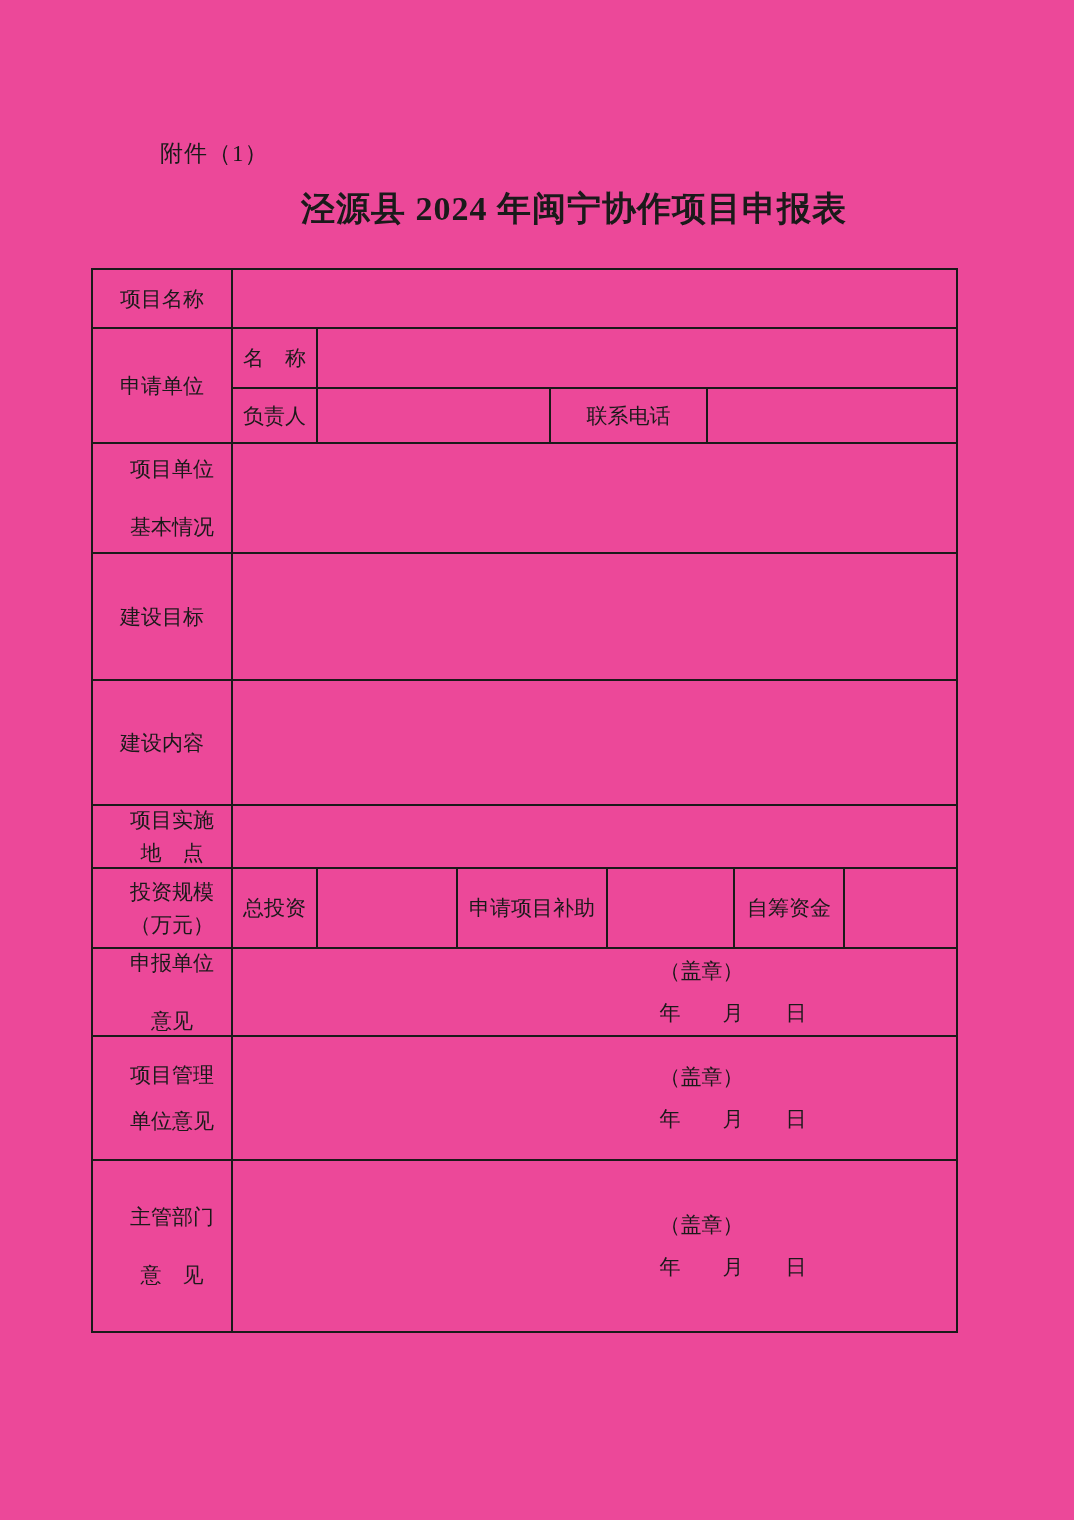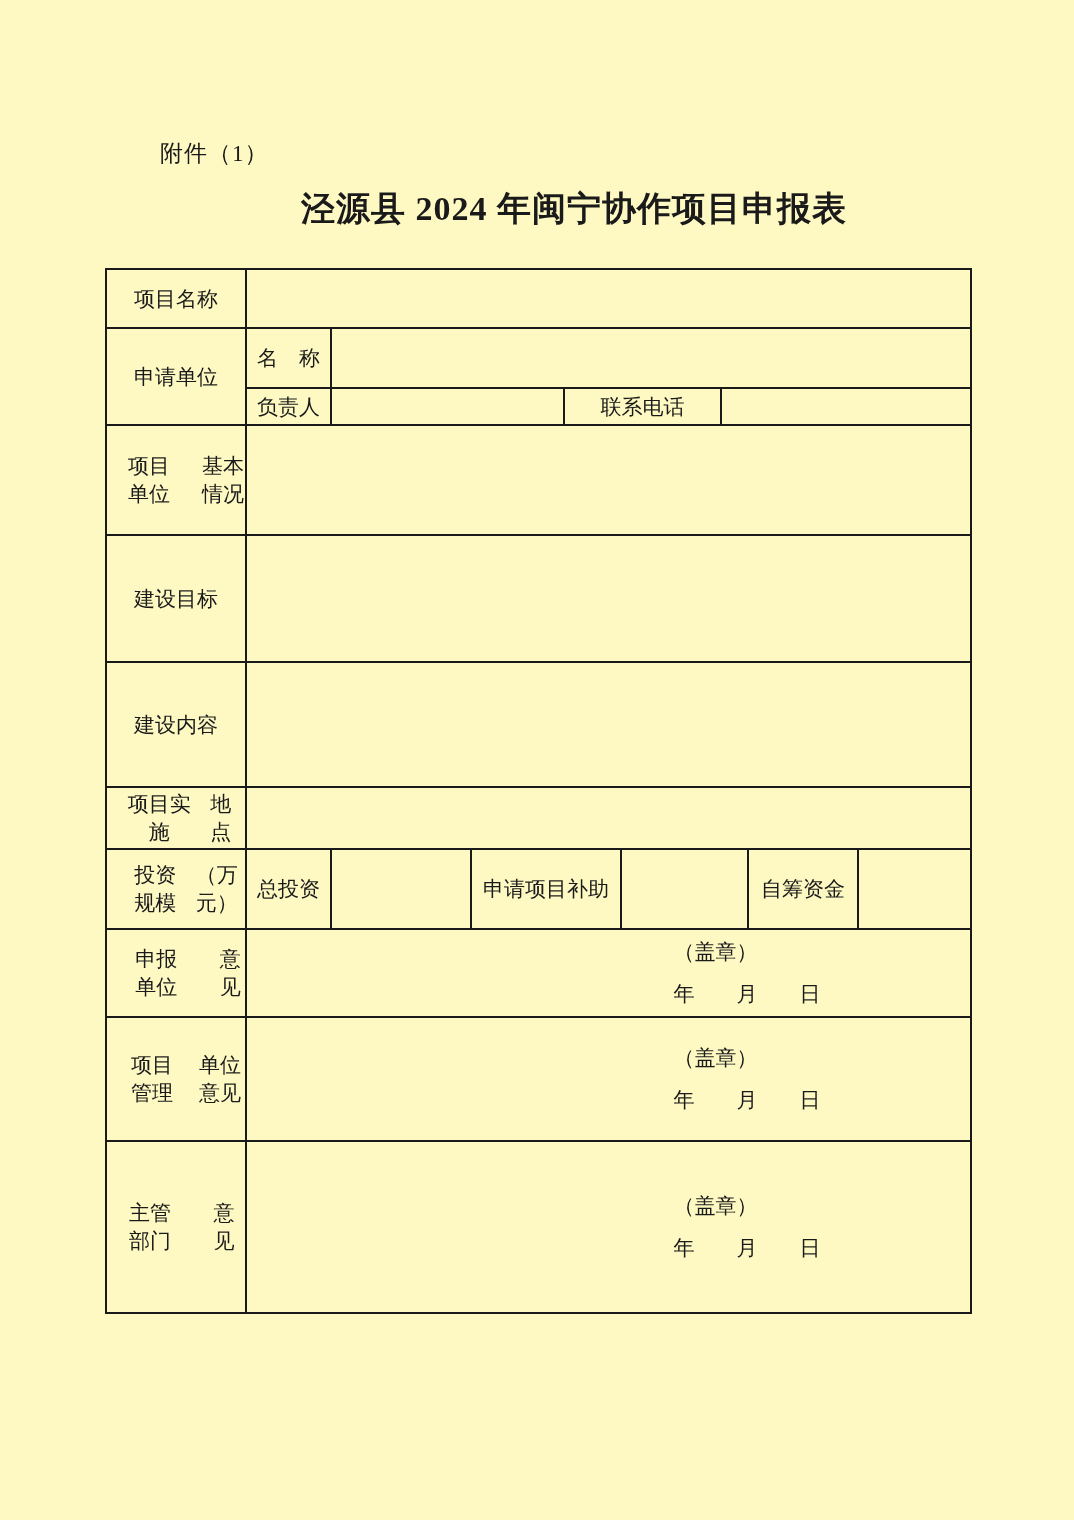--- a/index.html
+++ b/index.html
@@ -4,21 +4,21 @@
 <style>
   html, body {
     margin: 0;
     padding: 0;
     background: #ffffff;
   }
   .page {
     position: relative;
     width: 1074px;
     height: 1520px;
-    background: #fef9c3;
+    background: #ec4899;
     color: #1a1a1a;
     font-family: "Liberation Serif", "DejaVu Serif", serif;
   }
   .attachment {
     position: absolute;
     left: 160px;
     top: 138px;
     font-size: 23px;
     letter-spacing: 1px;
   }
@@ -29,39 +29,39 @@
     width: 100%;
     margin: 0;
     text-align: center;
     font-size: 34px;
     font-weight: bold;
     letter-spacing: 1px;
     padding-left: 37px;
   }
   table.form {
     position: absolute;
-    left: 105px;
+    left: 91px;
     top: 268px;
     width: 865px;
     border-collapse: collapse;
     table-layout: fixed;
   }
   table.form td {
     border: 2px solid #1a1a1a;
     font-size: 21px;
     vertical-align: middle;
     padding: 0;
     overflow: hidden;
   }
   td.label {
     text-align: center;
   }
   .stack {
     display: flex;
-    flex-direction: row;
+    flex-direction: column;
     align-items: center;
     justify-content: center;
     padding-left: 20px;
   }
   .gap-lg { gap: 30px; }
   .gap-md { gap: 18px; }
   .gap-sm { gap: 5px; }
   .opinion {
     display: flex;
     flex-direction: column;
@@ -101,21 +101,21 @@
       <td class="label">项目名称</td>
       <td colspan="8"></td>
     </tr>
 
     <tr style="height:60px">
       <td rowspan="2" class="label">申请单位</td>
       <td class="label">名　称</td>
       <td colspan="7"></td>
     </tr>
 
-    <tr style="height:37px">
+    <tr style="height:55px">
       <td class="label">负责人</td>
       <td colspan="2"></td>
       <td colspan="2" class="label">联系电话</td>
       <td colspan="3"></td>
     </tr>
 
     <tr style="height:110px">
       <td class="label">
         <div class="stack gap-lg">
           <span>项目单位</span>

